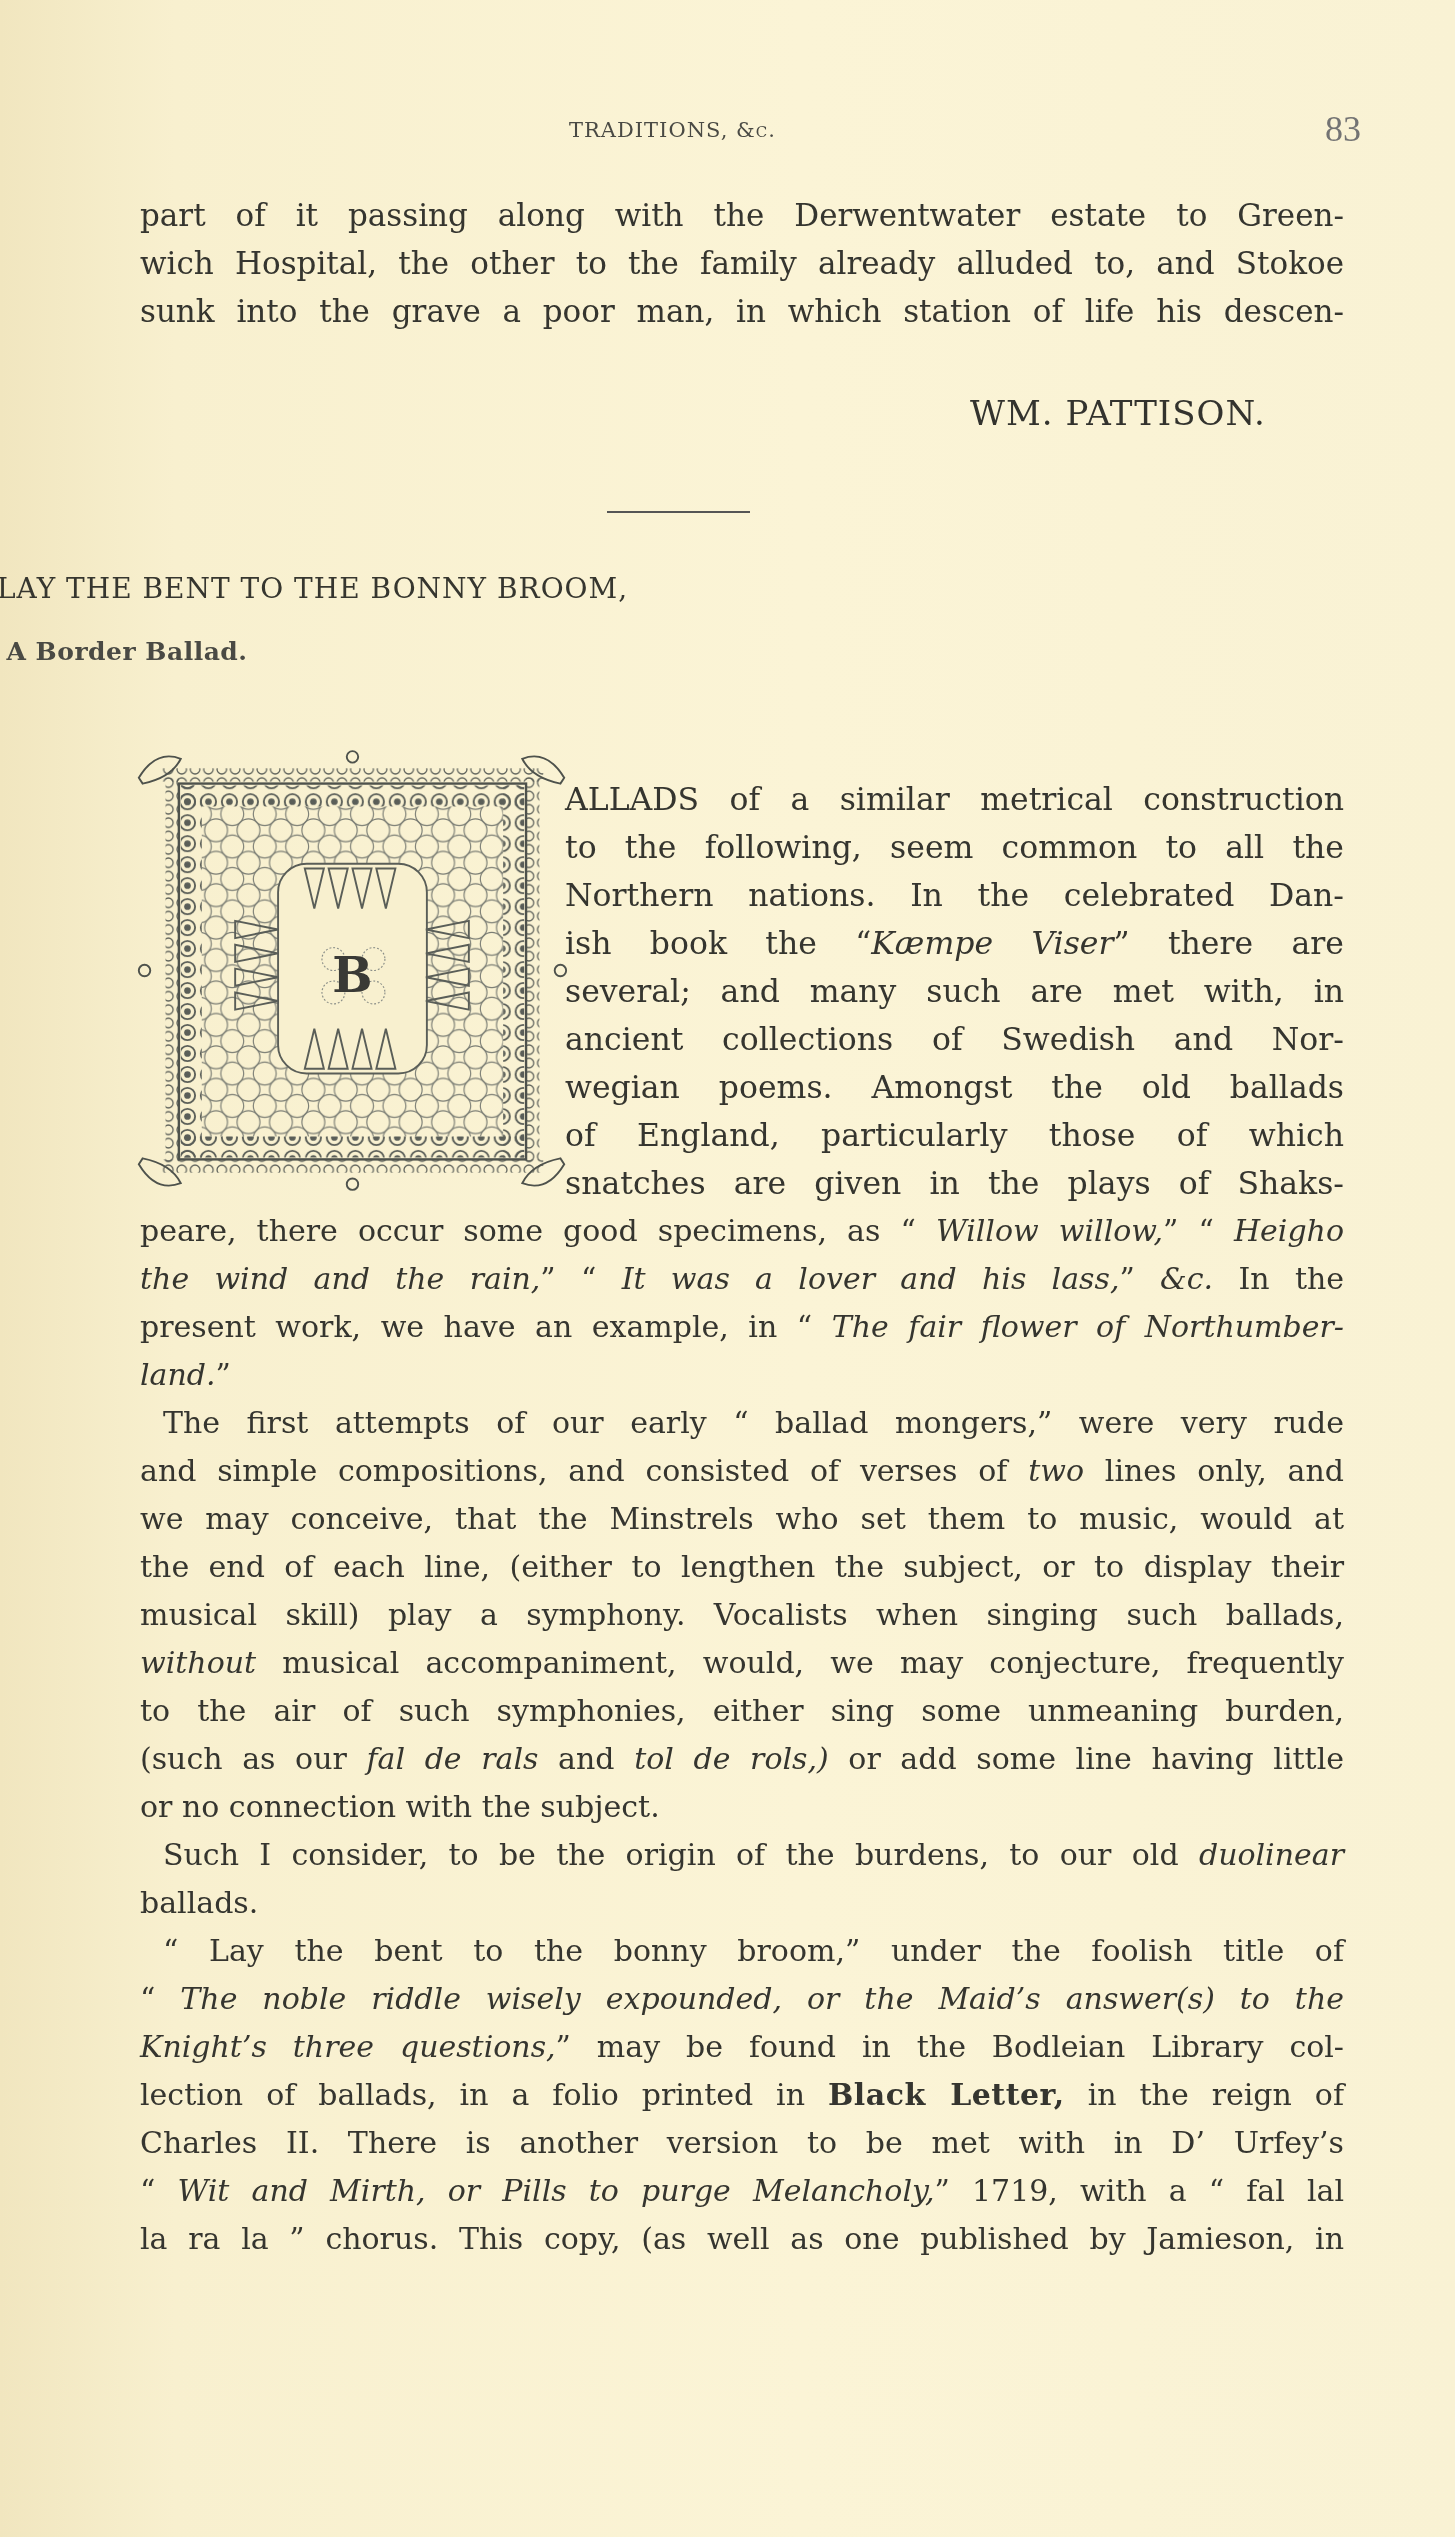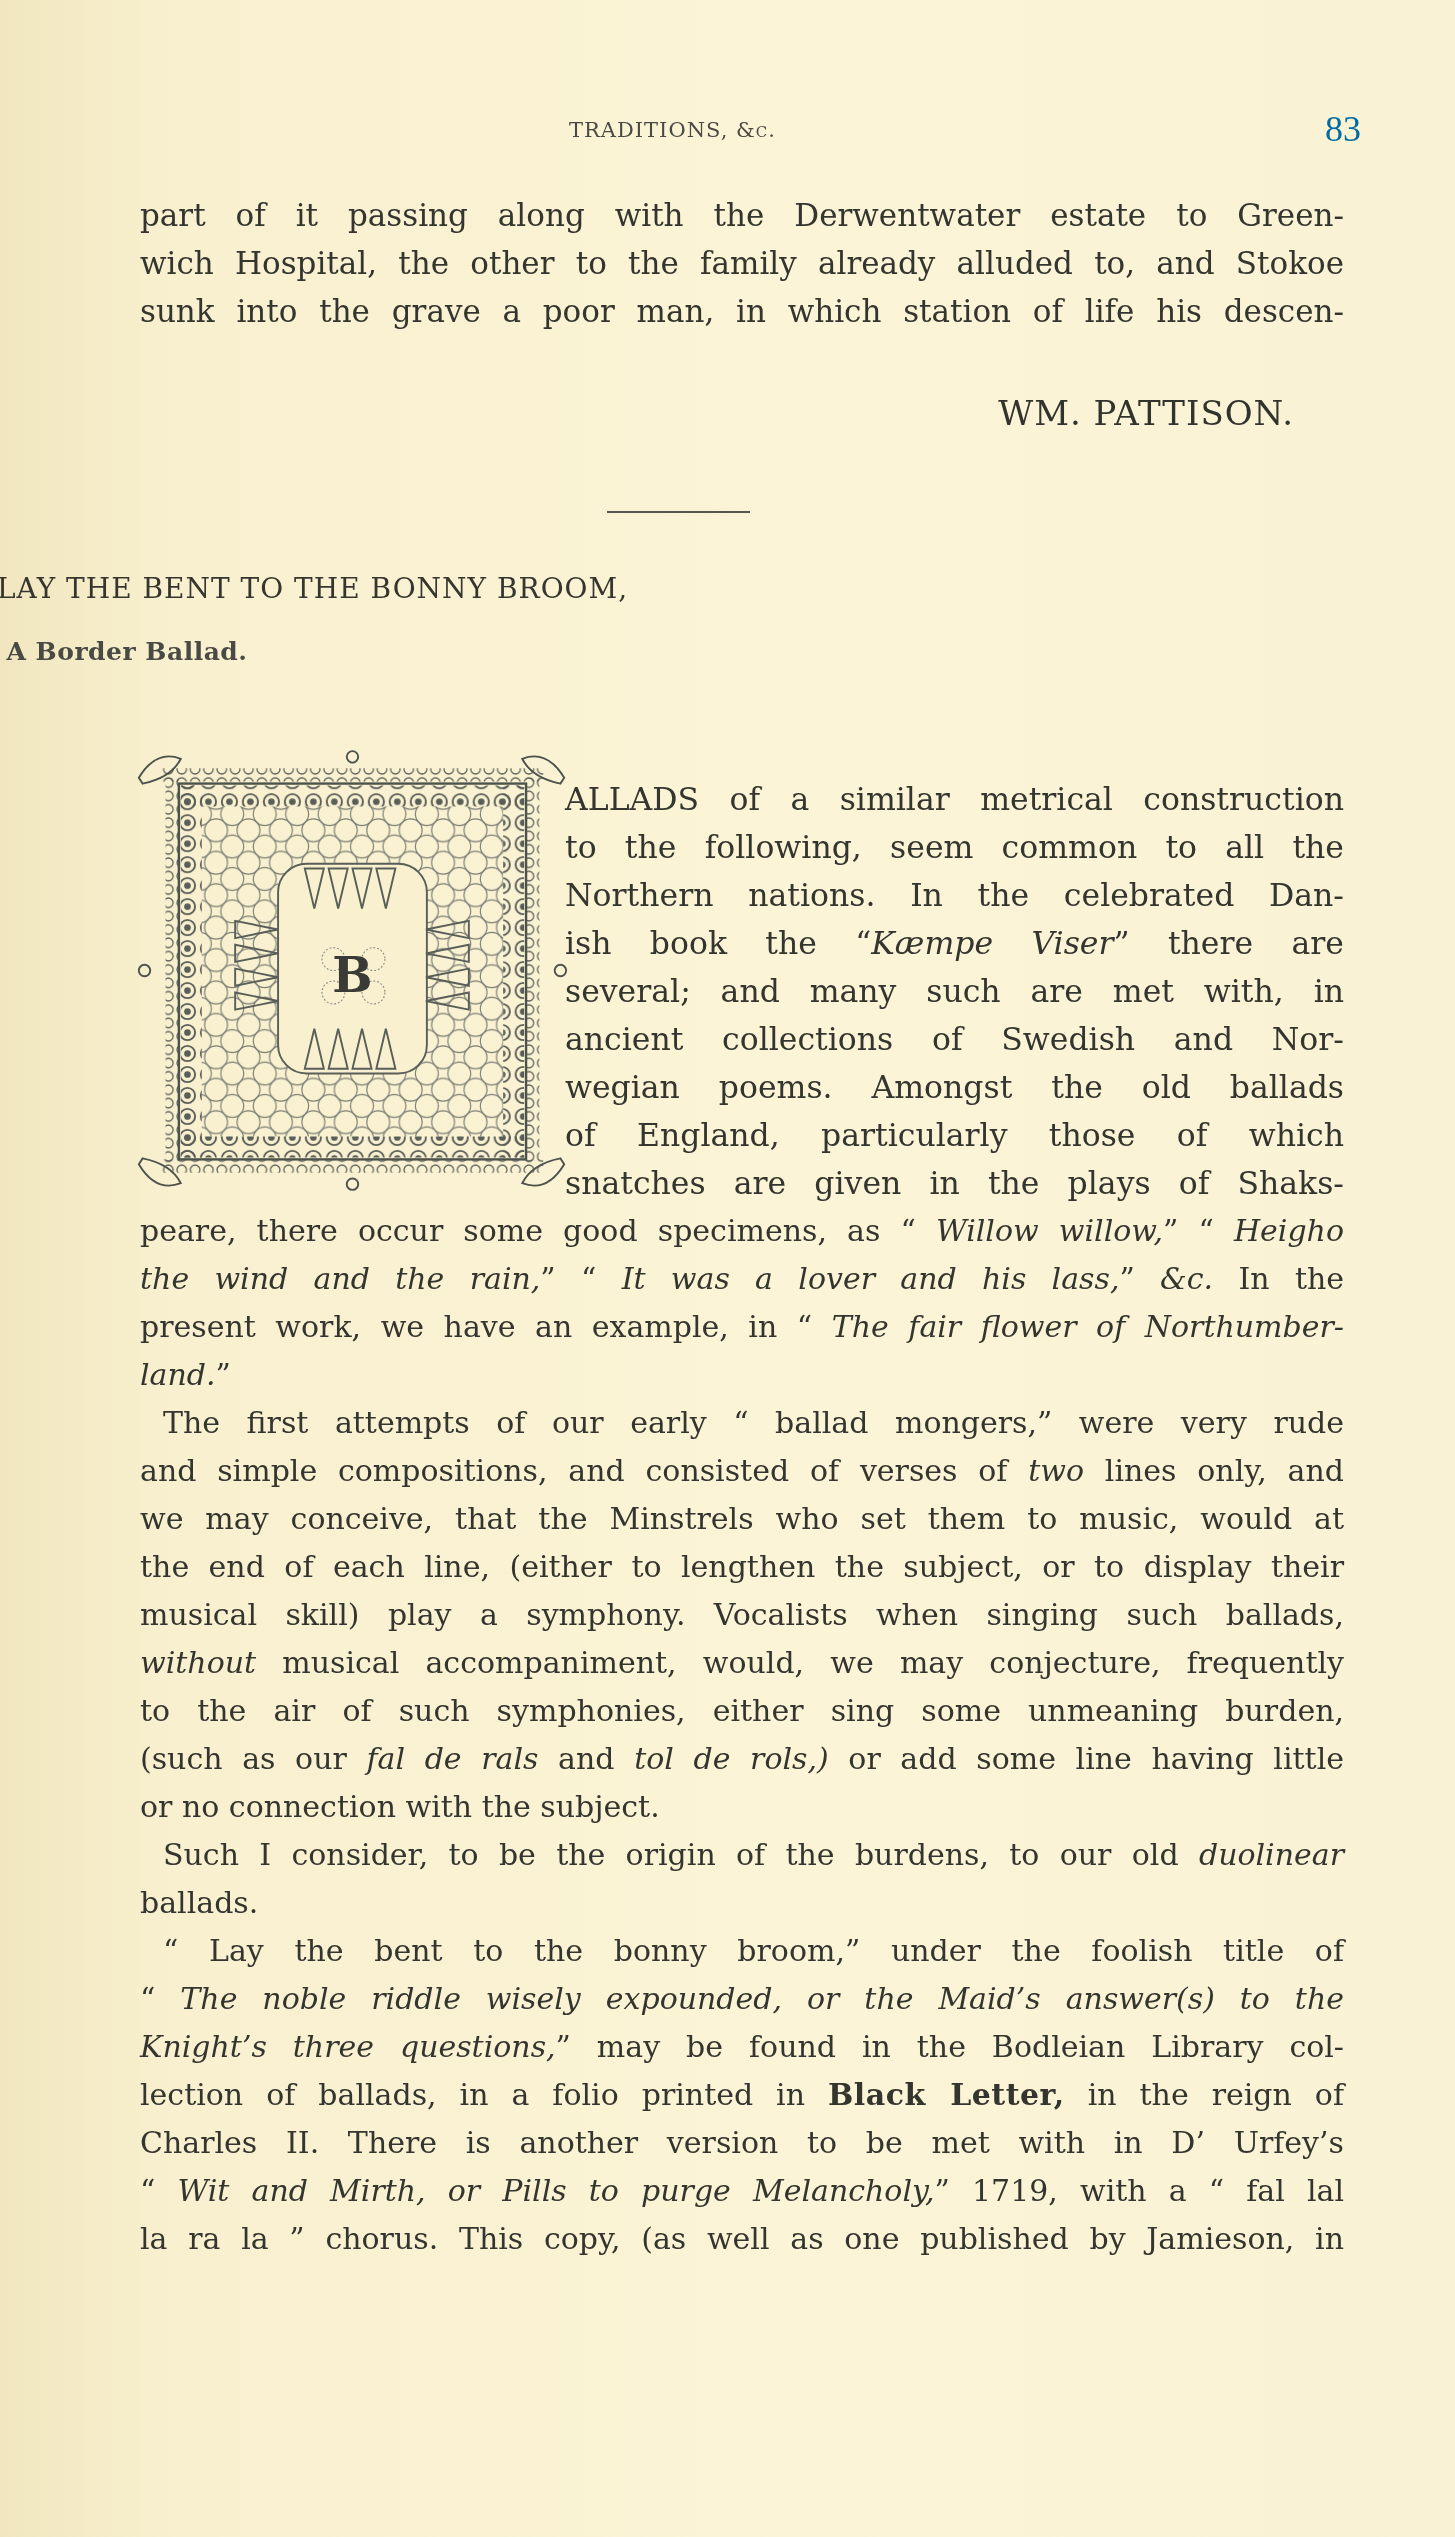--- a/index.html
+++ b/index.html
@@ -15,30 +15,30 @@
   .running-head {
     position: absolute; top: 114px; left: 0; width: 1456px; height: 38px;
   }
   .running-title {
     position: absolute; left: 553px; top: 3.8px;
     font-size: 21px; letter-spacing: 1px; font-variant: small-caps;
     color: #4a4a44;
   }
   .page-number {
     position: absolute; left: 1309px; top: -5.7px;
-    font-size: 36px; color: #0369a1; font-family: "Liberation Serif", serif;
+    font-size: 36px; color: #737373; font-family: "Liberation Serif", serif;
   }
   .text-block {
     position: absolute; left: 124px; width: 1204px;
     font-size: 31px; line-height: 48px; text-align: justify;
     color: #35352f;
   }
   .p1 { top: 191px; }
   .signature {
-    position: absolute; top: 393px; left: 954px; width: 324px; text-align: right;
+    position: absolute; top: 393px; left: 954px; width: 324px; 
     font-size: 34px; letter-spacing: 1px; color: #33332e;
   }
   .rule {
     position: absolute; top: 511px; left: 591px; width: 143px; height: 1.9px; background: #555;
   }
   .title {
     position: absolute; top: 572px; left: 0; width: 1456px; text-align: left;
     font-size: 28px; letter-spacing: 1px; color: #36362f;
   }
   .title span { position: relative; left: -19px; }

